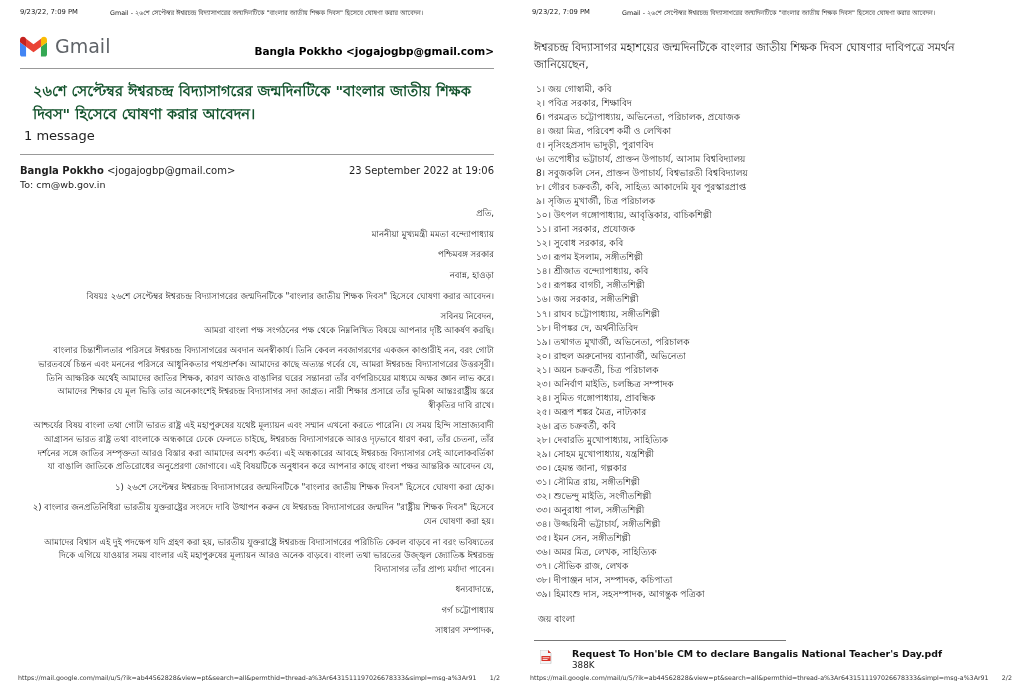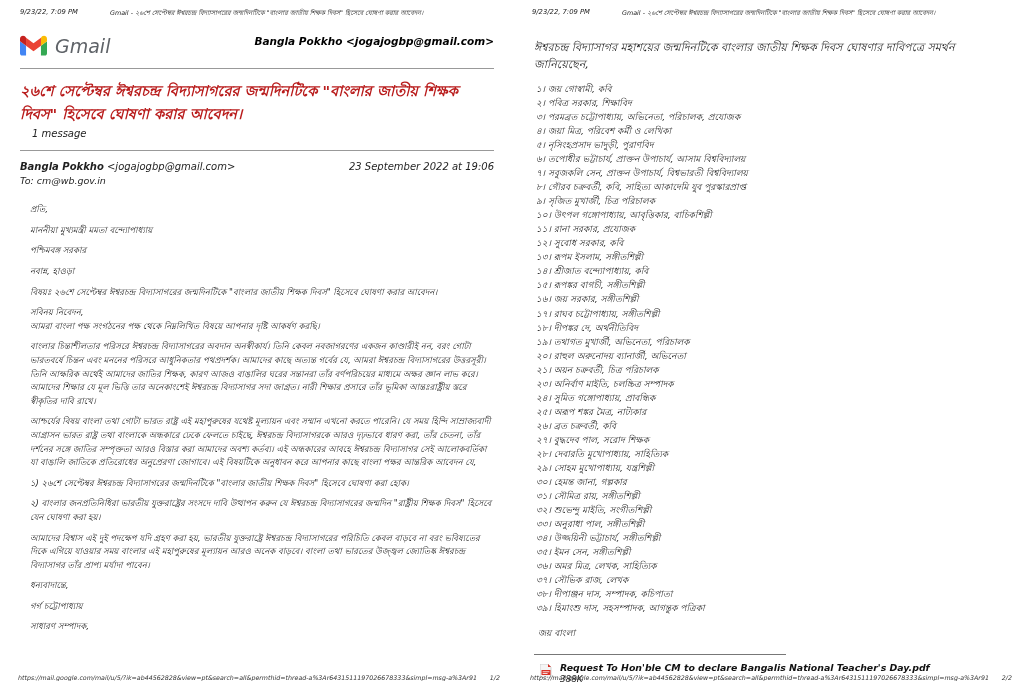--- a/index.html
+++ b/index.html
@@ -2,61 +2,61 @@
 <html><head>
 <meta charset="utf-8">
 <style>
   * { box-sizing: border-box; }
   html, body { margin: 0; padding: 0; }
   body {
     width: 1024px; height: 690px; background: #ffffff;
     font-family: "DejaVu Sans", sans-serif; color: #1f1f1f;
     overflow: hidden;
   }
-  .sheet { display: flex; width: 1024px; height: 690px; font-style: italic; }
+  .sheet { display: flex; width: 1024px; height: 690px; }
   .page { width: 512px; height: 690px; position: relative; padding: 8px 18px 0 20px; }
 
   
   .print-header { display: flex; align-items: flex-start; font-size: 6.8px; color: #1a1a1a; }
   .ph-date { width: 86px; white-space: nowrap; }
   .ph-title { flex: 1; text-align: left; font-size: 6.4px; color: #1a1a1a;
               overflow: hidden; white-space: nowrap; text-overflow: ellipsis; padding: 0 4px; }
 
   
-  .gmail-row { display: flex; align-items: flex-start; margin-top: 16px; }
+  .gmail-row { display: flex; align-items: flex-end; margin-top: 16px; }
   .gmail-logo { width: 27px; height: 21px; display: inline-block; }
   .gmail-word { font-size: 19px; color: #5f6368; margin-left: 8px; }
   .account { margin-left: auto; font-size: 10.5px; font-weight: bold; color: #000; }
 
   .rule { border: 0; border-top: 1px solid #999; margin: 11px 0 0 0; }
 
-  .subject { font-size: 14.6px; font-weight: bold; color: #b91c1c; margin: 11px 0 3px 0; line-height: 1.55; }
-  .msgcount { font-size: 10px; color: #222; margin: 2px 0 7px 12px; }
+  .subject { font-size: 14.6px; font-weight: bold; color: #14532d; margin: 11px 0 3px 13px; line-height: 1.55; }
+  .msgcount { font-size: 13px; color: #222; margin: 2px 0 7px 4px; }
 
   .sender-row { display: flex; align-items: flex-start; font-size: 10px; margin-top: 10px; }
   .sender-name { font-weight: bold; }
   .to-line { margin-top: 3px; font-size: 9.5px; }
   .sent-date { margin-left: auto; font-size: 10px; white-space: nowrap; }
 
-  .letter-body { margin: 17px 0 0 10px; font-size: 8.5px; line-height: 1.6; color: #222; }
+  .letter-body { margin: 17px 0 0 10px; font-size: 8.5px; line-height: 1.6; color: #222; text-align: right; }
   .letter-body p { margin: 0 0 7px 0; white-space: pre-line; }
 
   .page-footer { position: absolute; bottom: 9px; left: 18px; right: 12px;
                  display: flex; font-size: 6.3px; color: #333; align-items: baseline; }
   .page-footer .url { flex: 1; overflow: hidden; white-space: nowrap; }
   .page-footer .pnum { margin-left: 14px; }
 
   
   .intro { font-size: 11px; margin: 21px 0 0 2px; line-height: 1.5; }
   .supporters { margin: 9px 0 0 4px; font-size: 9px; line-height: 1.56; }
   .supporters p { margin: 0; }
   .closing { font-size: 9px; margin: 11px 0 0 6px; }
 
   .att-sep { width: 252px; border: 0; border-top: 1.5px solid #777; margin: 13px 0 7px 2px; }
-  .att-row { display: flex; align-items: flex-start; gap: 8px; margin-left: 8px; }
+  .att-row { display: flex; align-items: flex-start; gap: 20px; margin-left: 8px; }
   .att-icon { width: 12px; height: 14px; position: relative; margin-top: 1px; }
   .att-text { display: flex; flex-direction: column; }
   .att-name { font-size: 9.4px; font-weight: bold; color: #111; }
   .att-size { font-size: 8.8px; color: #222; margin-top: 1px; }
 </style>
 </head>
 <body>
 
 <div class="sheet">
 
@@ -141,29 +141,29 @@
     </div>
 
     <div class="intro">ঈশ্বরচন্দ্র বিদ্যাসাগর মহাশয়ের জন্মদিনটিকে বাংলার জাতীয় শিক্ষক দিবস ঘোষণার দাবিপত্রে সমর্থন জানিয়েছেন,</div>
 
     <div class="supporters">
 
         <p>১। জয় গোস্বামী, কবি</p>
 
         <p>২। পবিত্র সরকার, শিক্ষাবিদ</p>
 
-        <p>৩। পরমব্রত চট্টোপাধ্যায়, অভিনেতা, পরিচালক, প্রযোজক</p>
+        <p>6। পরমব্রত চট্টোপাধ্যায়, অভিনেতা, পরিচালক, প্রযোজক</p>
 
         <p>৪। জয়া মিত্র, পরিবেশ কর্মী ও লেখিকা</p>
 
         <p>৫। নৃসিংহপ্রসাদ ভাদুড়ী, পুরাণবিদ</p>
 
         <p>৬। তপোধীর ভট্টাচার্য, প্রাক্তন উপাচার্য, আসাম বিশ্ববিদ্যালয়</p>
 
-        <p>৭। সবুজকলি সেন, প্রাক্তন উপাচার্য, বিশ্বভারতী বিশ্ববিদ্যালয়</p>
+        <p>8। সবুজকলি সেন, প্রাক্তন উপাচার্য, বিশ্বভারতী বিশ্ববিদ্যালয়</p>
 
         <p>৮। গৌরব চক্রবর্তী, কবি, সাহিত্য আকাদেমি যুব পুরস্কারপ্রাপ্ত</p>
 
         <p>৯। সৃজিত মুখার্জী, চিত্র পরিচালক</p>
 
         <p>১০। উৎপল গঙ্গোপাধ্যায়, আবৃত্তিকার, বাচিকশিল্পী</p>
 
         <p>১১। রানা সরকার, প্রযোজক</p>
 
         <p>১২। সুবোধ সরকার, কবি</p>
@@ -188,21 +188,20 @@
 
 
         <p>২৩। অনির্বাণ মাইতি, চলচ্চিত্র সম্পাদক</p>
 
         <p>২৪। সুমিত গঙ্গোপাধ্যায়, প্রাবন্ধিক</p>
 
         <p>২৫। অরূপ শঙ্কর মৈত্র, নাট্যকার</p>
 
         <p>২৬। ব্রত চক্রবর্তী, কবি</p>
 
-        <p>২৭। বুদ্ধদেব পাল, সরোদ শিক্ষক</p>
 
         <p>২৮। দেবারতি মুখোপাধ্যায়, সাহিত্যিক</p>
 
         <p>২৯। সোহম মুখোপাধ্যায়, যন্ত্রশিল্পী</p>
 
         <p>৩০। হেমন্ত জানা, গল্পকার</p>
 
         <p>৩১। সৌমিত্র রায়, সঙ্গীতশিল্পী</p>
 
         <p>৩২। শুভেন্দু মাইতি, সংগীতশিল্পী</p>

